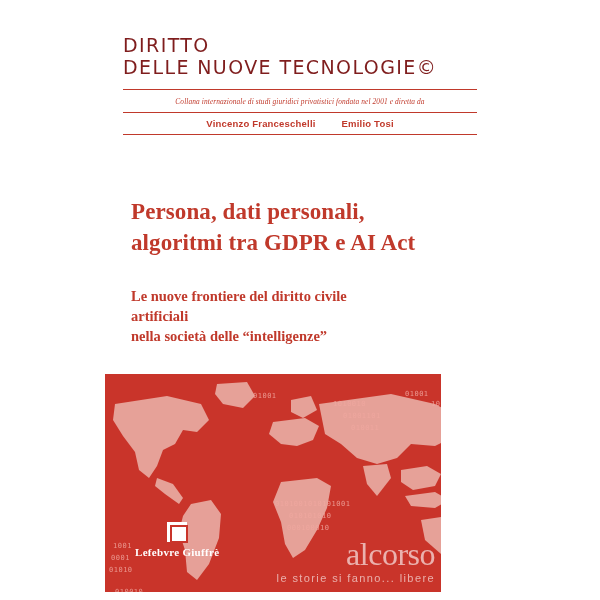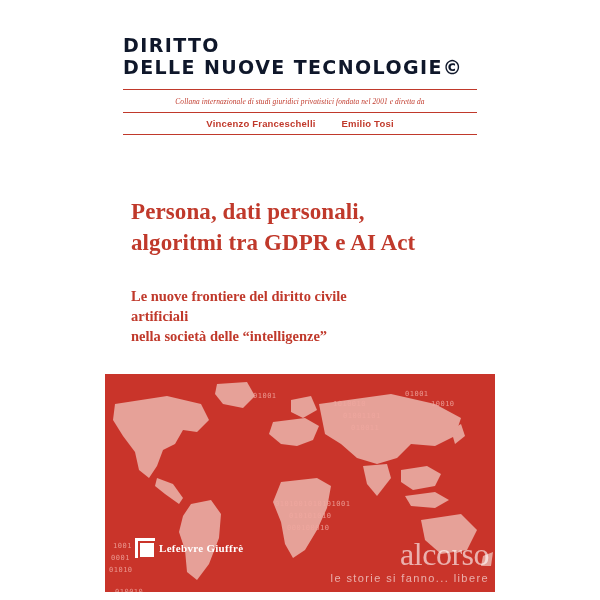--- a/index.html
+++ b/index.html
@@ -33,22 +33,22 @@
   }
 
   
   .series-block {
     position: relative;
     padding: 26px 18px 0 18px;
     text-align: left;
   }
   .series-title {
     font-family: "DejaVu Sans", sans-serif;
-    font-weight: bold;
-    color: #0f172a;
+    font-weight: normal;
+    color: #7f1d1d;
     font-size: 19px;
     letter-spacing: 1.4px;
     line-height: 1.18;
   }
   .series-title .line2 {
     display: block;
   }
   .series-rule {
     margin: 10px 0 7px 0;
     height: 1px;
@@ -115,21 +115,21 @@
     color: #c0392b;
     font-size: 11.5px;
     letter-spacing: 0.4px;
   }
 
   
   .map-panel {
     position: absolute;
     left: 0;
     bottom: 0;
-    width: 390px;
+    width: 336px;
     height: 218px;
     background: #c9342a;
     overflow: hidden;
   }
   .map-svg {
     position: absolute;
     left: 0;
     top: 0;
     width: 390px;
     height: 218px;
@@ -146,20 +146,21 @@
   }
 
   
   .publisher {
     position: absolute;
     left: 30px;
     bottom: 34px;
     display: flex;
     align-items: center;
     gap: 4px;
+    flex-direction: column;
   }
   .pub-mark {
     width: 20px;
     height: 20px;
     background: #ffffff;
     position: relative;
   }
   .pub-mark:before {
     content: "";
     position: absolute;

